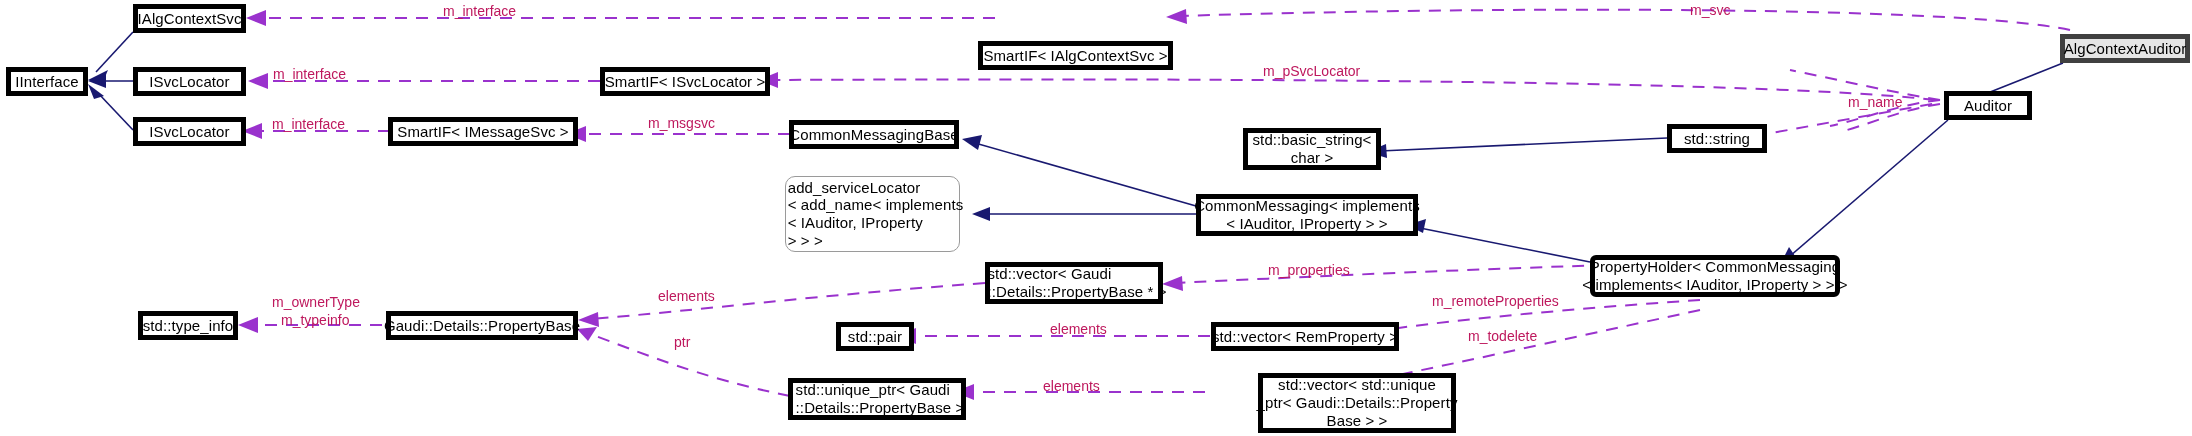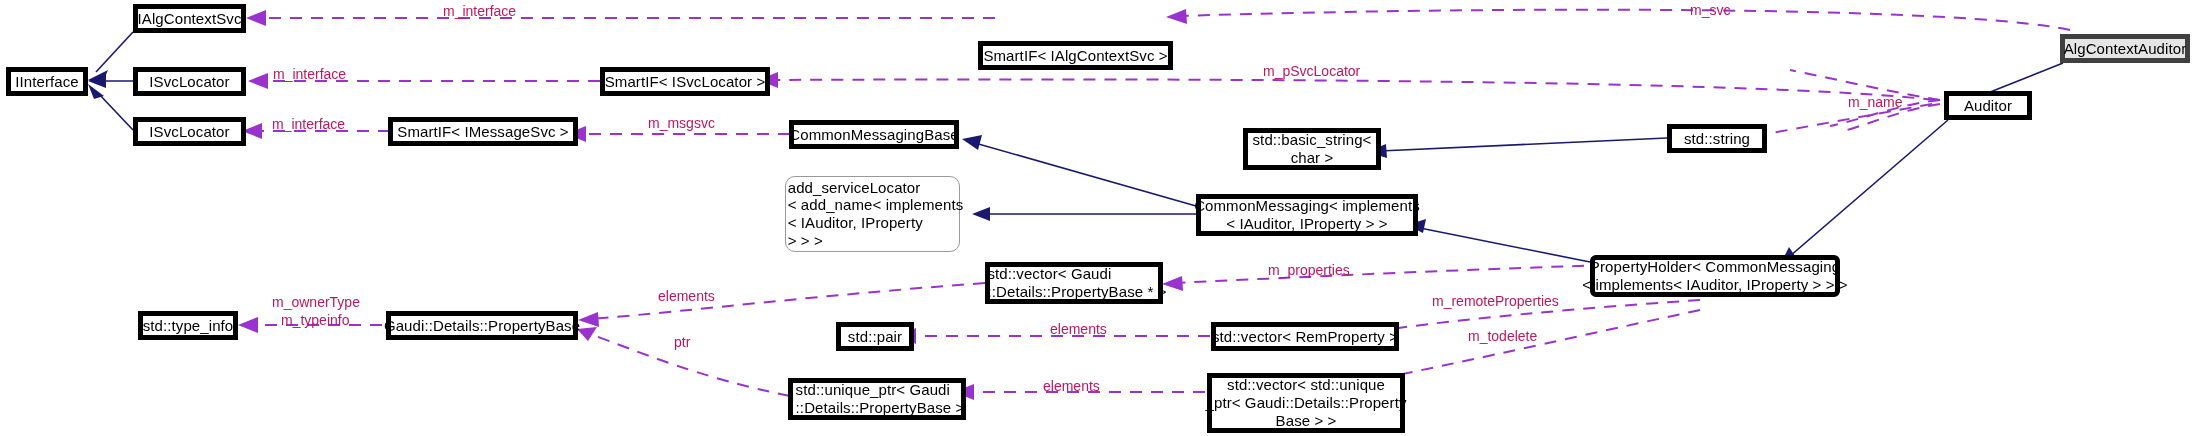--- a/index.html
+++ b/index.html
@@ -236,21 +236,21 @@
 
   <div class="node" style="left:1211px; top:322px; width:188px; height:29px;">
     <span>std::vector&lt; RemProperty &gt;</span>
   </div>
 
   <div class="node" style="left:788px; top:378px; width:178px; height:42px;">
     <span style="display:block; text-align:left; padding-left:6px;">std::unique_ptr&lt; Gaudi
 ::Details::PropertyBase &gt;</span>
   </div>
 
-  <div class="node" style="left:1207px; top:373px; width:198px; height:60px;">
+  <div class="node" style="left:1258px; top:373px; width:198px; height:60px;">
     <span>std::vector&lt; std::unique
 _ptr&lt; Gaudi::Details::Property
 Base &gt; &gt;</span>
   </div>
 
   <div class="edge-label" style="left:443px; top:3px;">m_interface</div>
 
   <div class="edge-label" style="left:273px; top:66px;">m_interface</div>
 
   <div class="edge-label" style="left:272px; top:116px;">m_interface</div>

